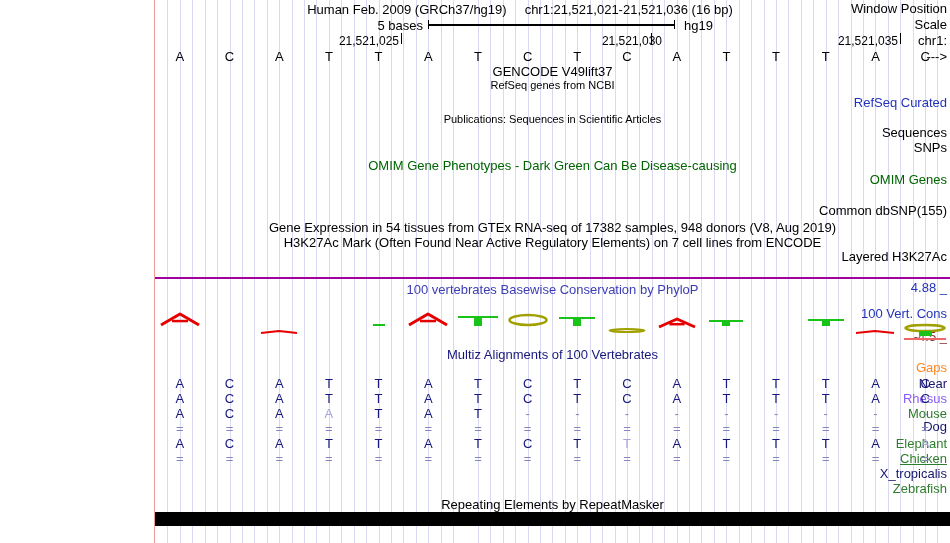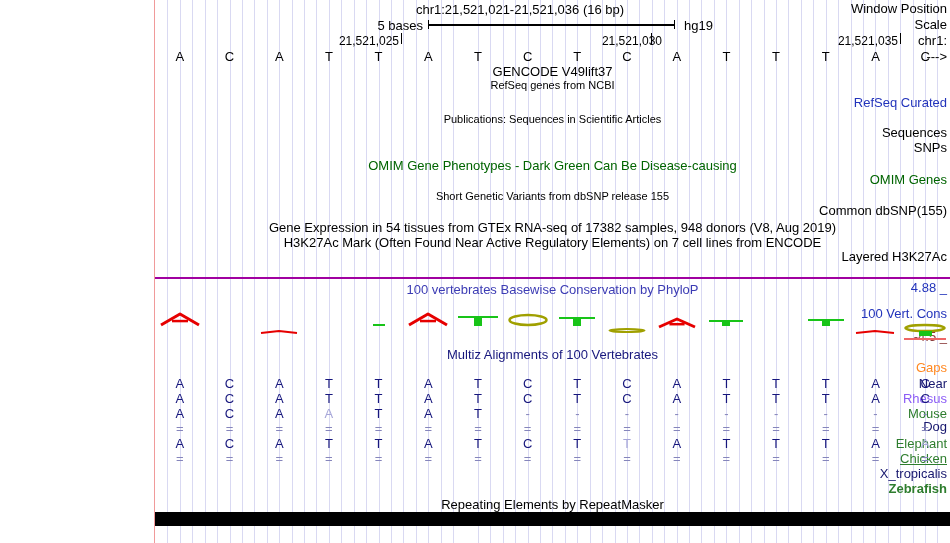--- a/index.html
+++ b/index.html
@@ -50,25 +50,26 @@
   <div class="gutter-label maroon" style="top:330px">-4.5 _</div>
   <div class="gutter-label orange" style="top:361px">Gaps</div>
   <div id="species-labels">
       <div class="gutter-label" style="top: 377px; color: rgb(23, 23, 110);">Near</div>
       <div class="gutter-label" style="top: 392px; color: #8b5cf6;">Rhesus</div>
       <div class="gutter-label" style="top: 407px; color: rgb(46, 125, 46);">Mouse</div>
       <div class="gutter-label" style="top: 420px; color: rgb(23, 23, 110);">Dog</div>
       <div class="gutter-label" style="top: 437px; color: rgb(46, 125, 46);">Elephant</div>
       <div class="gutter-label" style="top: 452px; color: rgb(46, 125, 46); text-decoration: underline;">Chicken</div>
       <div class="gutter-label" style="top: 467px; color: rgb(23, 23, 110);">X_tropicalis</div>
-      <div class="gutter-label" style="top: 482px; color: rgb(46, 125, 46); font-weight: bold;">Zebrafish</div>
+      <div class="gutter-label" style="top: 482px; color: rgb(46, 125, 46);">Zebrafish</div>
     </div>
   <div class="gutter-label" style="top:512px">RepeatMasker</div>
 
   <div class="abs" style="left:155px;top:2px;width:730px;display:flex;justify-content:center;gap:18px;">
+    <span>Human Feb. 2009 (GRCh37/hg19)</span>
     <span>chr1:21,521,021-21,521,036 (16 bp)</span>
   </div>
 
   <div class="abs" style="top:18px;right:527px;">5 bases</div>
   <div id="scalebar" style="left:428px;width:247px;"></div>
   <div class="scale-tick" style="left:428px;"></div>
   <div class="scale-tick" style="left:674px;"></div>
   <div class="abs" style="left:684px;top:18px;">hg19</div>
 
   <div id="ruler-row">
@@ -95,21 +96,20 @@
       <div class="base-cell seq-base" style="left: 776.094px; top: 50px;">T</div>
       <div class="base-cell seq-base" style="left: 825.781px; top: 50px;">T</div>
       <div class="base-cell seq-base" style="left: 875.469px; top: 50px;">A</div>
       <div class="base-cell seq-base" style="left: 925.156px; top: 50px;">C</div>
     </div>
 
   <div class="ctr" style="top:65px">GENCODE V49lift37</div>
   <div class="ctr small" style="top:79px">RefSeq genes from NCBI</div>
   <div class="ctr small" style="top:113px">Publications: Sequences in Scientific Articles</div>
   <div class="ctr green" style="top:159px">OMIM Gene Phenotypes - Dark Green Can Be Disease-causing</div>
-  <div class="ctr small" style="top:190px">Short Genetic Variants from dbSNP release 155</div>
   <div class="ctr" style="top:221px">Gene Expression in 54 tissues from GTEx RNA-seq of 17382 samples, 948 donors (V8, Aug 2019)</div>
   <div class="ctr" style="top:236px">H3K27Ac Mark (Often Found Near Active Regulatory Elements) on 7 cell lines from ENCODE</div>
   <div id="purpleline"></div>
   <div class="ctr violet" style="top:283px">100 vertebrates Basewise Conservation by PhyloP</div>
   <div id="cons-track">
       <div class="glyph" style="left: 159.844px; top: 313px; width: 40px; height: 13px;"><svg width="40" height="13" style="overflow: visible;">
           <path d="M1 12 L20 1 L39 12" fill="none" stroke="#e60000" stroke-width="3" stroke-linejoin="round"></path>
           <line x1="12" y1="8.06" x2="28" y2="8.06" stroke="#e60000" stroke-width="2.5"></line>
         </svg></div>
       <div class="glyph" style="left: 260.219px; top: 322px; width: 38px; height: 4px;"><svg width="38" height="4" style="overflow: visible;">

